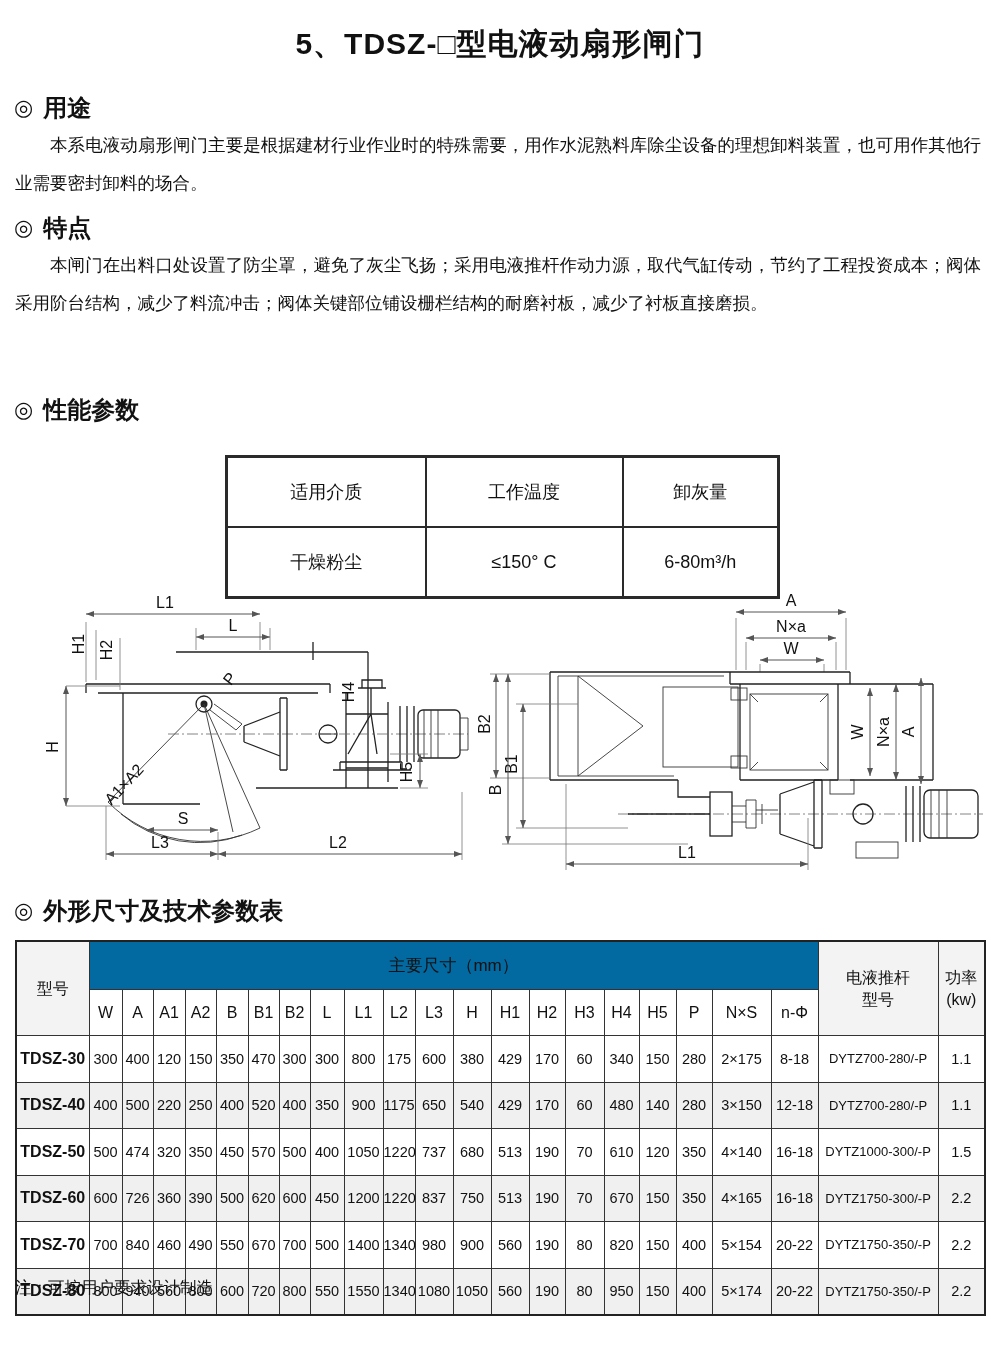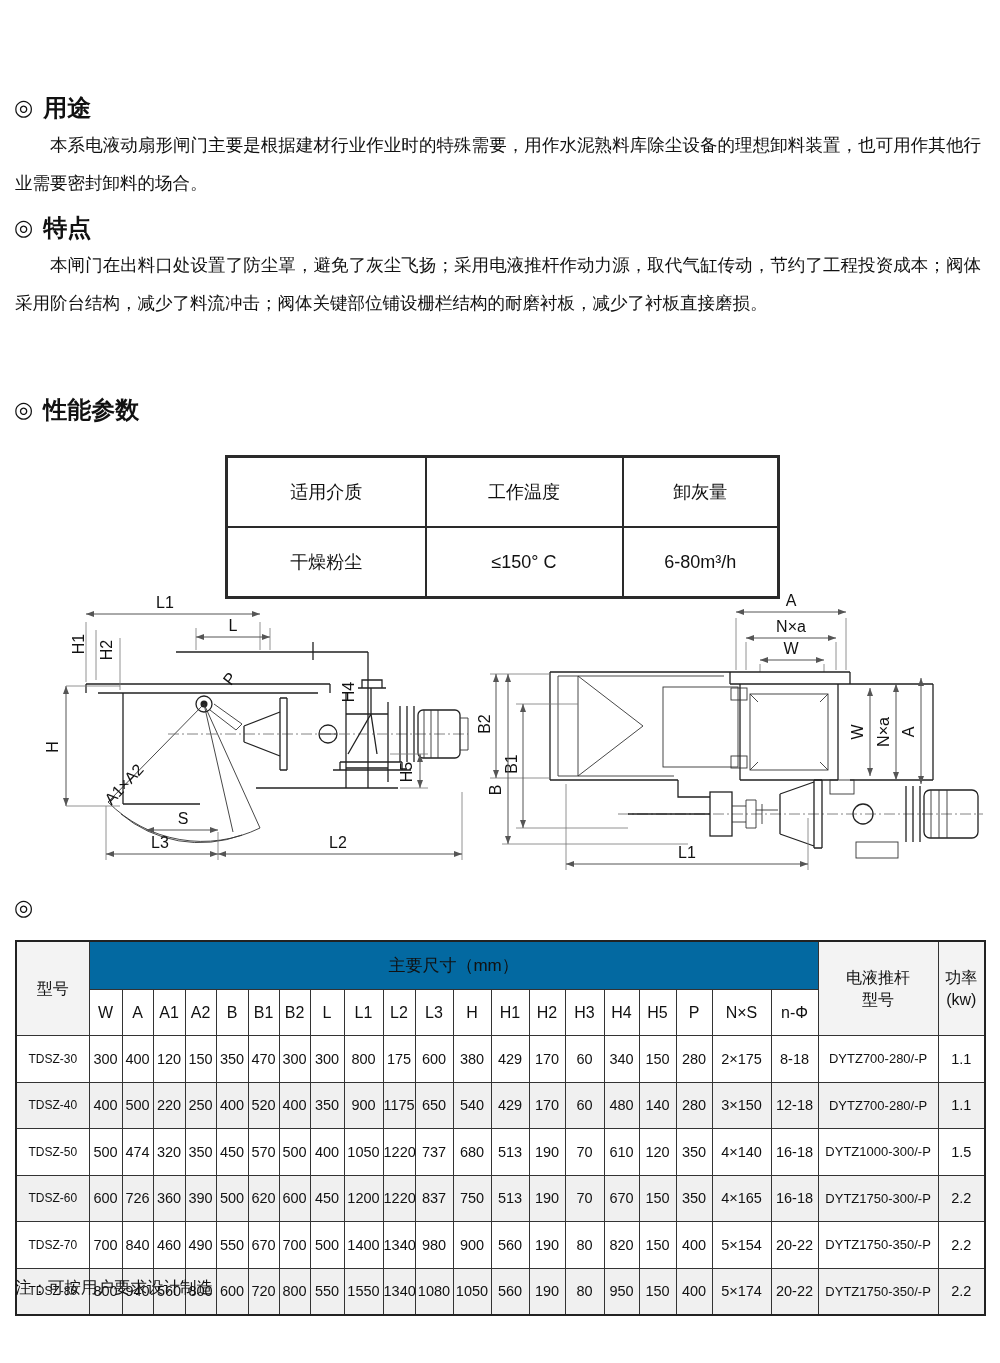--- a/index.html
+++ b/index.html
@@ -28,30 +28,31 @@
   .dlabel{font-size:16px;fill:#111;}
   .solid{fill:#222;stroke:none;}
   
   .spec-table{position:absolute;left:15px;top:940px;border-collapse:collapse;table-layout:fixed;width:970px;border:2px solid #222;}
   .spec-table th,.spec-table td{border:1px solid #333;text-align:center;padding:0;font-weight:normal;}
   .spec-table thead th{font-size:16px;}
   .spec-table .dims-span{height:47px;background:#0369a1;font-size:17px;}
   .spec-table .sub th{height:45px;background:#ffffff;}
   .spec-table .rowspan-head{background:#f3f3f3;font-size:16px;line-height:22px;}
   .spec-table tbody td{height:45.5px;font-size:14.5px;}
-  .spec-table tbody td:first-child{font-size:12px;}
+  .spec-table tbody td:first-child{font-size:16px;font-weight:bold;}
   .spec-table tbody td.pusher-cell{font-size:13px;}
   .spec-table tbody tr:nth-child(even){background:#f0f0f0;}
   .note{position:absolute;left:15px;top:1260px;font-size:16.5px;}
 </style>
 </head>
 <body>
 
 <div class="page">
 
+  <h1 class="page-title">5、TDSZ-□型电液动扇形闸门</h1>
 
   <div class="sec-head" style="top:92px;">
     <span class="bullet">◎</span>
     <span>用途</span>
   </div>
   <p class="para" style="top:126px;">本系电液动扇形闸门主要是根据建材行业作业时的特殊需要，用作水泥熟料库除尘设备的理想卸料装置，也可用作其他行业需要密封卸料的场合。</p>
 
   <div class="sec-head" style="top:212px;">
     <span class="bullet">◎</span>
     <span>特点</span>
@@ -195,20 +196,21 @@
     <rect class="thin" x="378" y="250" width="42" height="16"></rect>
     <rect class="thin" x="352" y="188" width="24" height="14"></rect>
 
     <path class="ext" d="M88,192 V278 M330,226 V278"></path>
     <path class="dim" d="M88,272 H330" marker-start="url(#arrS)" marker-end="url(#arrE)"></path>
     <text class="dlabel" x="209" y="266" text-anchor="middle">L1</text>
   </svg>
 
   <div class="sec-head" style="top:895px;">
     <span class="bullet">◎</span>
+    <span>外形尺寸及技术参数表</span>
   </div>
 
   <table class="spec-table">
     <colgroup>
         <col style="width: 73px;">
         <col style="width: 33px;">
         <col style="width: 31px;">
         <col style="width: 32px;">
         <col style="width: 31px;">
         <col style="width: 32px;">

